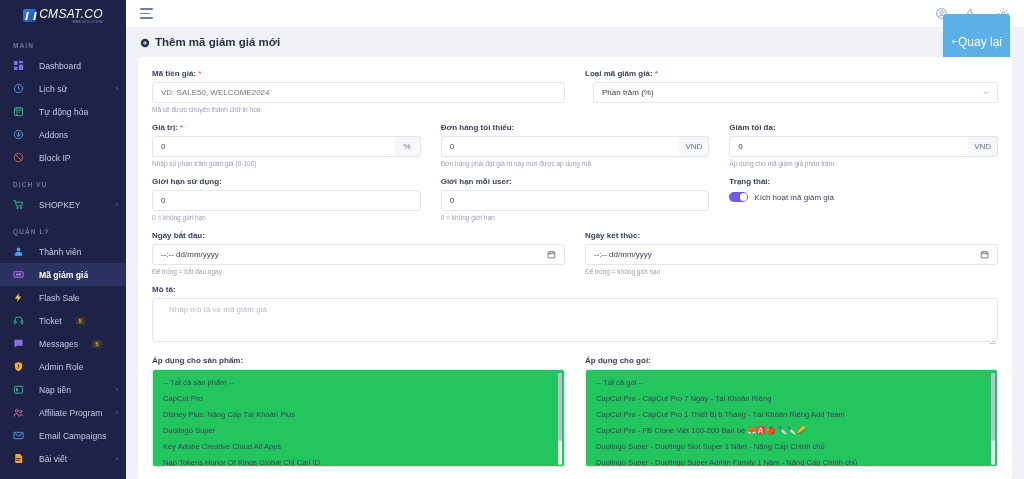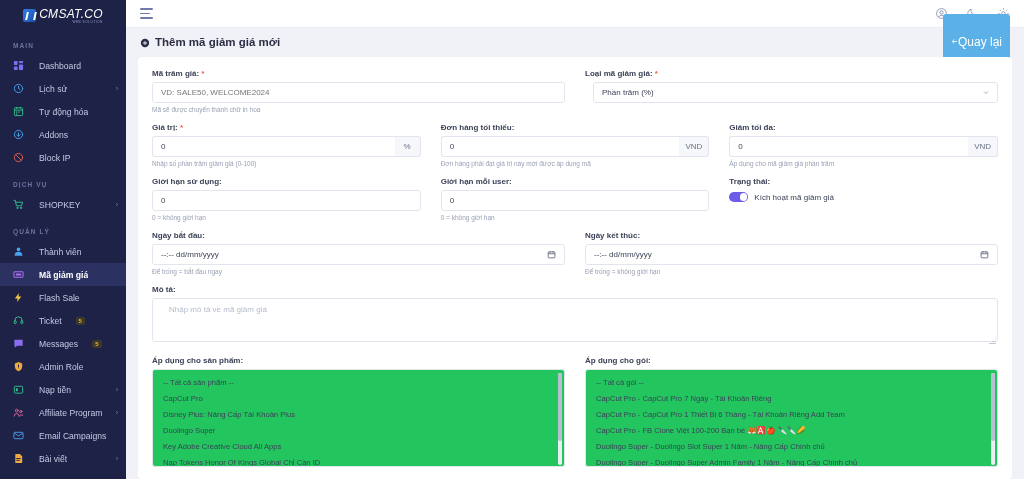--- a/index.html
+++ b/index.html
@@ -426,21 +426,21 @@
         <span>Quay lại</span>
       </button>
     </div>
 
     <div class="card">
 
       <div class="row">
         <div class="col">
           <div class="fg">
             <label class="fl">
-              <span>Mã trăm giá:</span>
+              <span>Mã tiền giá:</span>
               <span class="req">*</span>
             </label>
             <input class="inp ph" type="text" value="" placeholder="VD: SALE50, WELCOME2024" style="">
             <div class="hint">Mã sẽ được chuyển thành chữ in hoa</div>
           </div>
         </div>
         <div class="col">
           <div class="fg">
             <label class="fl">
               <span>Loại mã giảm giá:</span>

